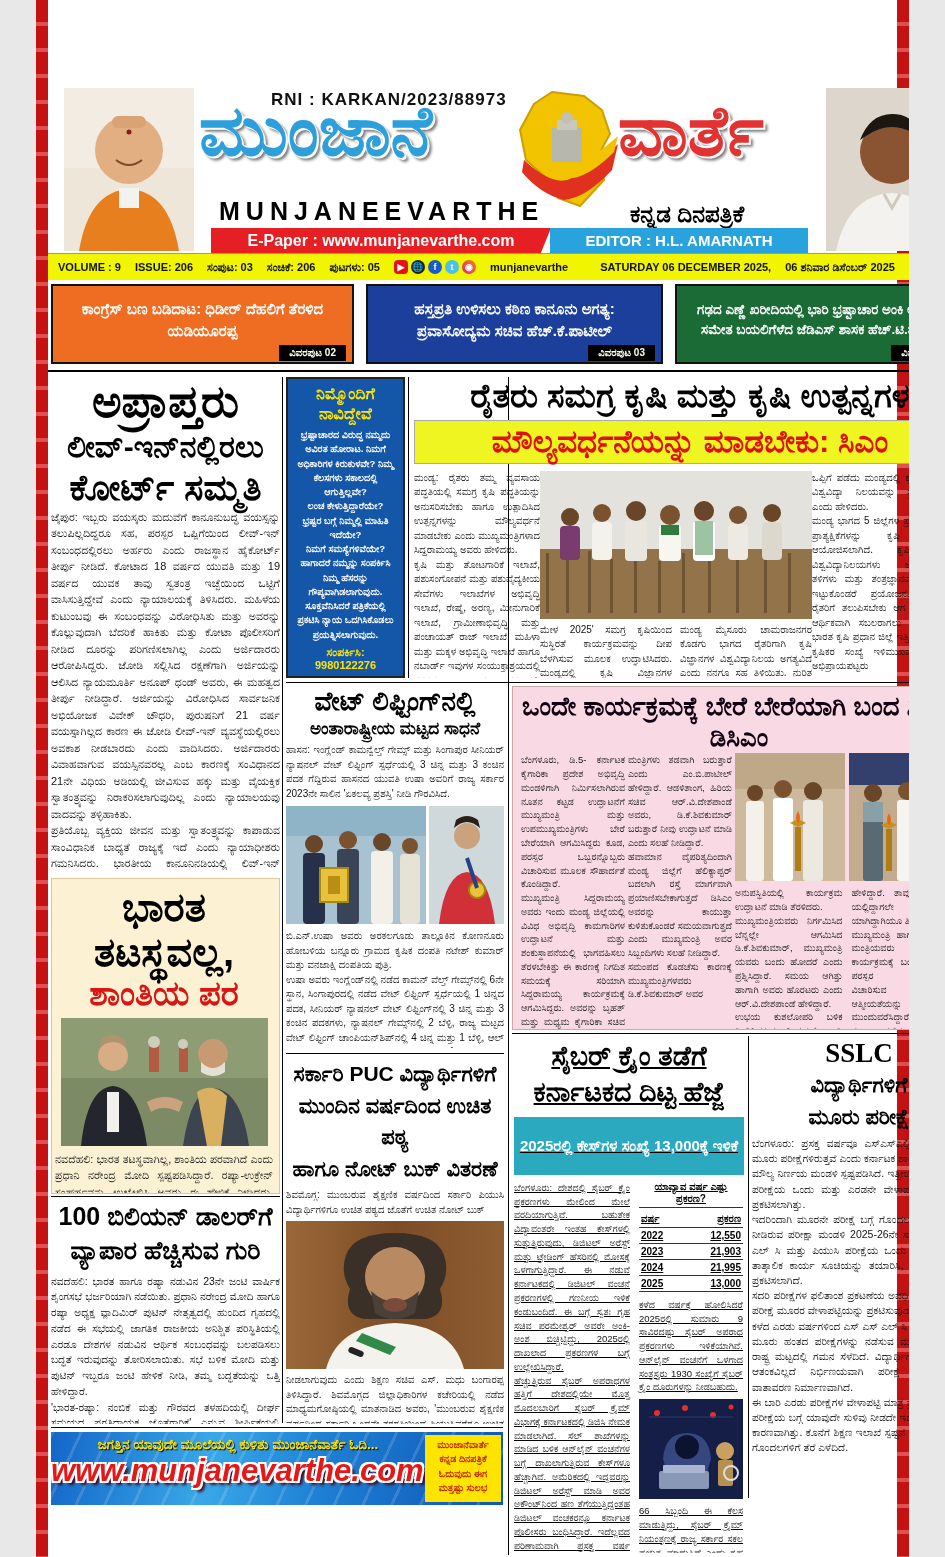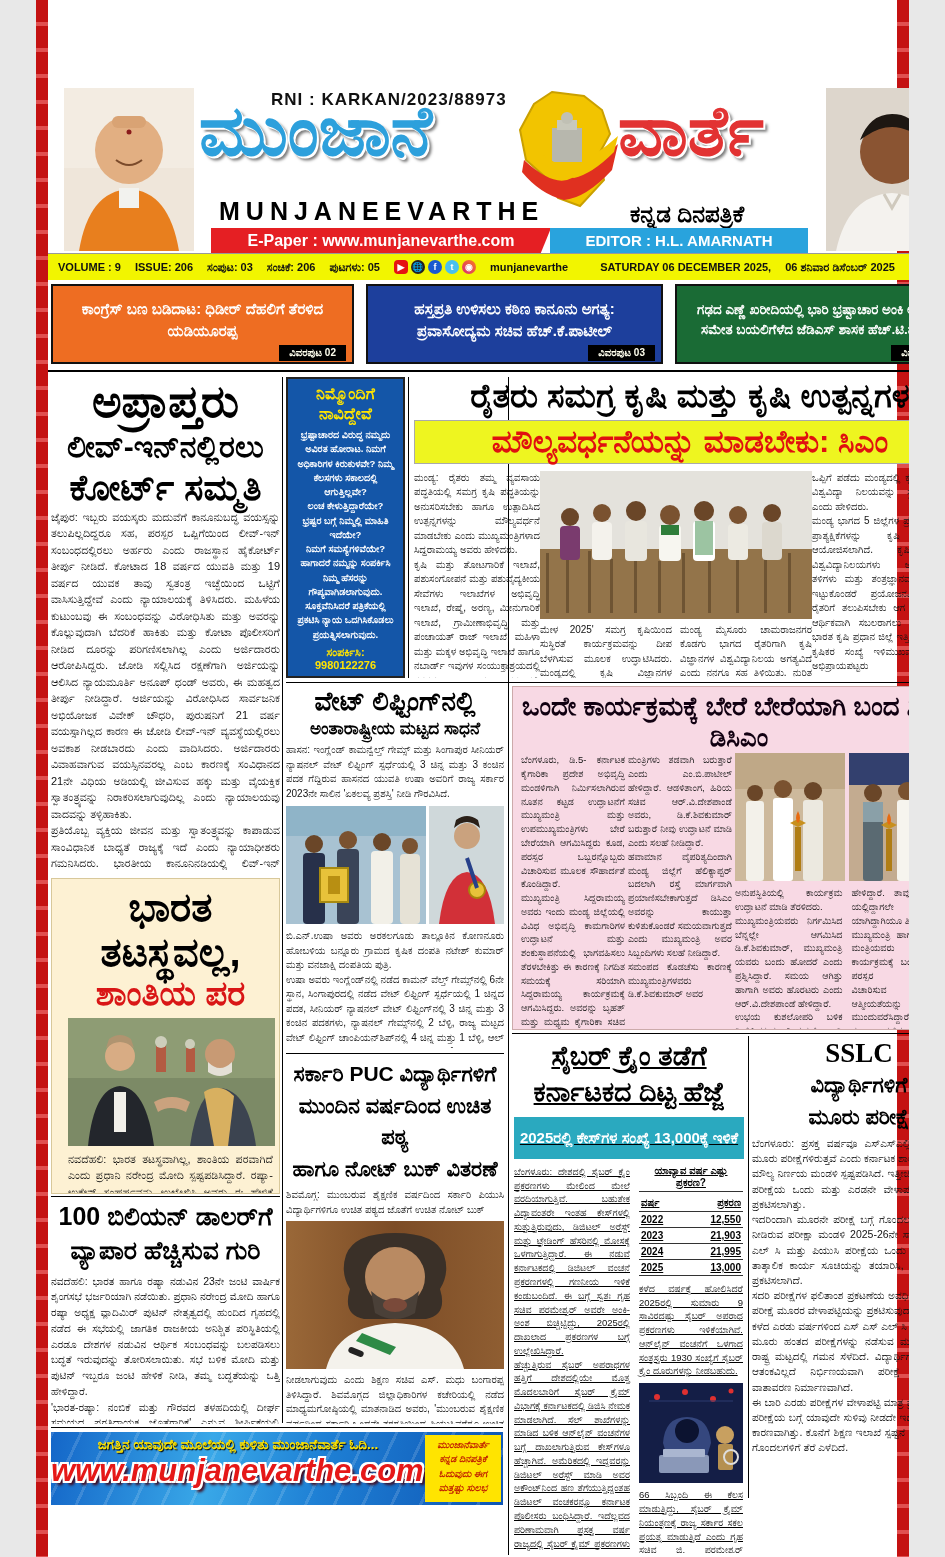--- a/index.html
+++ b/index.html
@@ -72,21 +72,21 @@
   .pink-grid{display:grid;grid-template-columns:104px 104px 1fr;column-gap:3px;}
   .pink-photos{display:flex;gap:4px;}
   .pink-sub{display:grid;grid-template-columns:1fr 1fr;column-gap:9px;margin-top:5px;}
   
   .wl{left:250px;top:686px;width:218px;height:362px;overflow:hidden;}
   .wl h1{margin:0;font-size:26px;font-weight:bold;text-align:center;}
   .wl h2{margin:2px 0 4px 0;font-size:17px;font-weight:bold;text-align:center;}
   .wl-photos{display:flex;gap:3px;margin:5px 0;}
   
   .india{left:15px;top:878px;width:229px;height:316px;background:#fdf1d3;border:1px solid #d8c89a;
-         box-sizing:border-box;text-align:center;padding:6px 6px 0 16px;overflow:hidden;}
+         box-sizing:border-box;text-align:center;padding:6px 6px 0 3px;overflow:hidden;}
   .india .h1{font-size:40px;font-weight:bold;line-height:1.12;color:#000;}
   .india .h2{font-size:34px;font-weight:bold;color:#d91616;line-height:1.1;margin-bottom:6px;}
   .india .bt{margin-top:5px;}
   
   .trade{left:15px;top:1200px;width:229px;height:224px;overflow:hidden;}
   .trade h1{margin:0 0 6px 0;font-size:25px;font-weight:bold;text-align:center;line-height:1.35;}
   
   .puc{left:250px;top:1058px;width:218px;height:366px;overflow:hidden;}
   .puc h1{margin:0 0 4px 0;font-size:21px;font-weight:bold;text-align:center;line-height:1.5;
           white-space:pre-line;}
@@ -96,27 +96,27 @@
      overflow:hidden;}
   .banner:before{content:"";position:absolute;inset:0;
      background:repeating-linear-gradient(115deg,rgba(255,255,255,.14) 0 3px,transparent 3px 26px);}
   .banner-line1{position:relative;color:#ffe400;font-weight:bold;font-size:13.5px;text-align:center;
      padding:5px 84px 0 6px;text-shadow:1px 1px 1px #000;}
   .banner-url{position:relative;color:#e51818;font-weight:bold;font-size:31px;font-style:italic;
      text-align:center;padding-right:80px;
      text-shadow:-2px -2px 0 #fff,2px -2px 0 #fff,-2px 2px 0 #fff,2px 2px 0 #fff,4px 4px 3px #401;}
   .banner-side{position:absolute;right:2px;top:3px;bottom:3px;width:76px;background:#ffe400;
      color:#c22200;font-size:9.5px;font-weight:bold;text-align:center;padding:3px 2px;
-     box-sizing:border-box;line-height:1.5;white-space:pre-line;font-style:italic;}
+     box-sizing:border-box;line-height:1.5;white-space:pre-line;}
   
   .cyber{left:478px;top:1038px;width:230px;height:515px;overflow:hidden;text-decoration:underline;}
   .cyber h1{margin:0;font-size:27px;font-weight:bold;text-align:center;line-height:1.35;
             white-space:pre-line;}
   .cyber-banner{background:#2aa9bf;color:#fff;font-size:15px;font-weight:bold;text-align:center;
-            padding:12px 2px;margin:6px 0;}
+            padding:20px 2px;margin:6px 0;}
   .cyber-grid{display:grid;grid-template-columns:116px 104px;column-gap:9px;}
   .ctable{width:100%;border-collapse:collapse;font-size:10px;font-weight:bold;margin:3px 0 6px 0;}
   .ctable td{border-bottom:1px solid #333;padding:2px 2px;}
   .ctable .num{text-align:right;}
   .ctable-title{font-size:10px;font-weight:bold;text-align:center;border-bottom:1px solid #333;
             padding-bottom:2px;}
   
   .sslc{left:716px;top:1038px;width:214px;height:462px;overflow:hidden;}
   .sslc .h-en{font-size:27px;font-weight:bold;text-align:center;font-family:"Liberation Serif",serif;}
   .sslc .h-kn{font-size:21px;font-weight:bold;text-align:center;line-height:1.5;}

